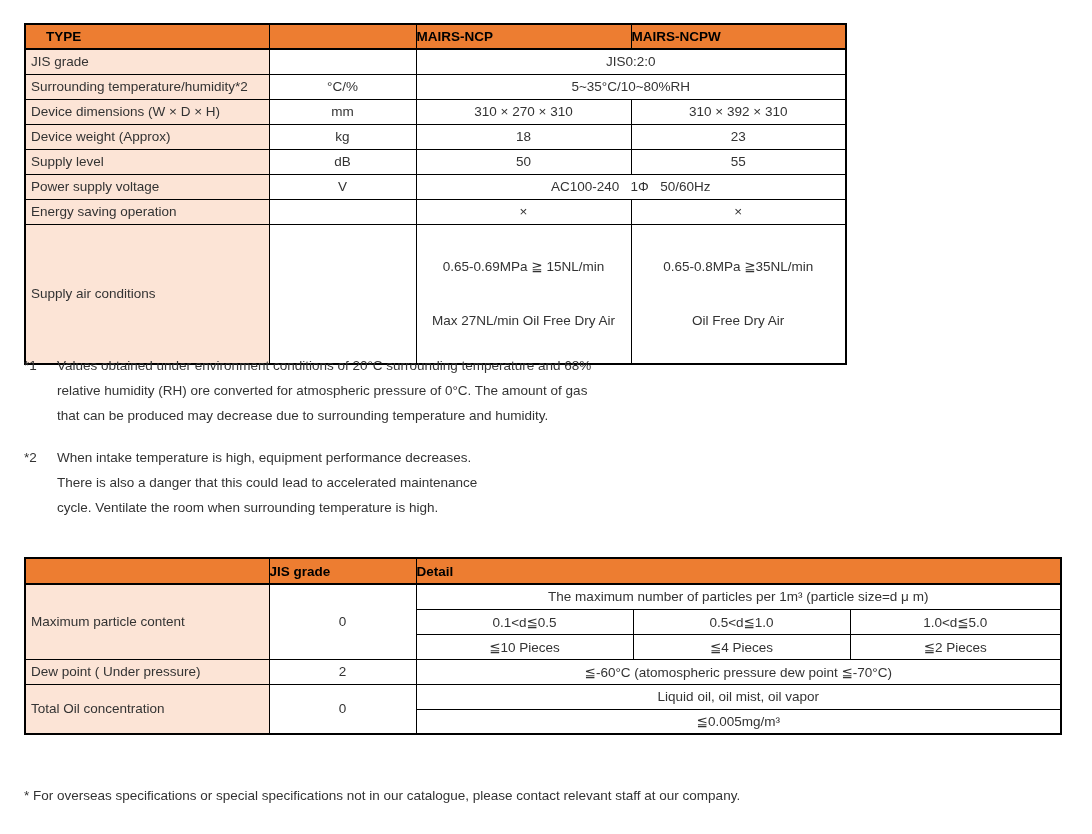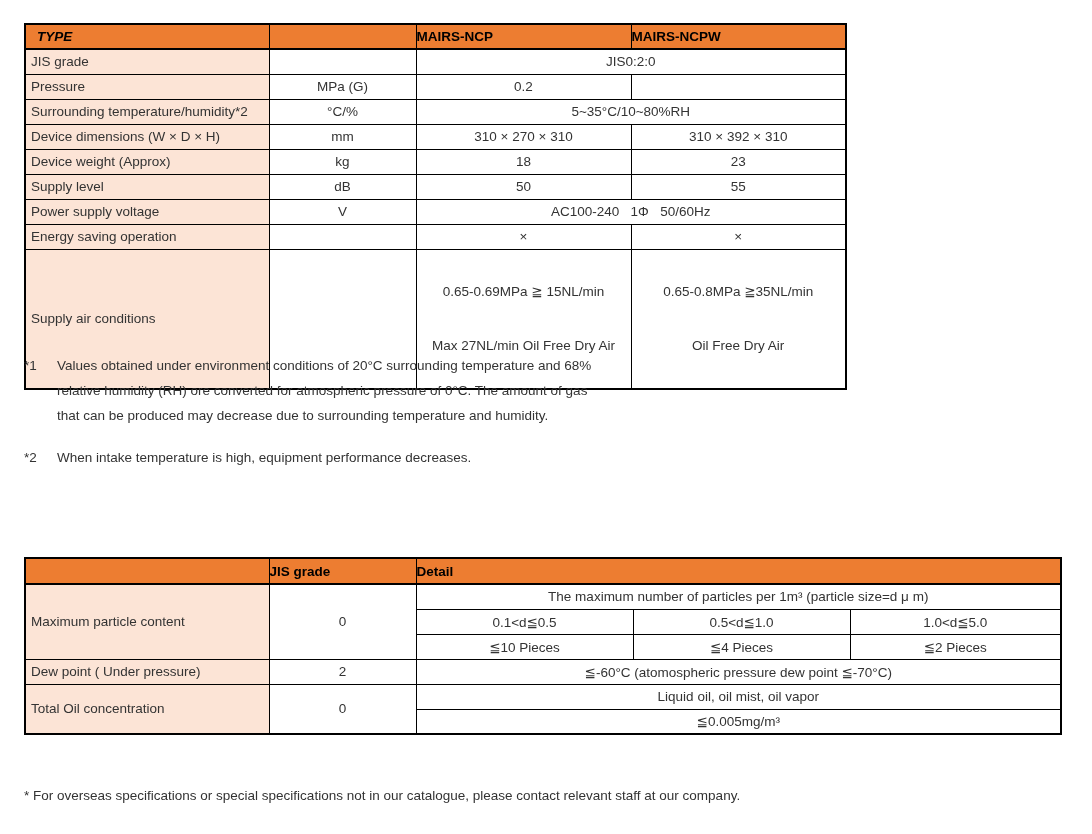--- a/index.html
+++ b/index.html
@@ -10,21 +10,21 @@
   }
   table { border-collapse:collapse; table-layout:fixed; position:absolute; }
   td, th {
     border:1px solid #000; padding:0; overflow:hidden;
     white-space:pre-wrap; vertical-align:middle;
   }
   th {
     background:#ED7D31; color:#000; font-weight:bold;
     border-bottom:2px solid #000; text-align:left;
   }
-  th.left { text-align:left; padding-left:11px;font-style:italic; }
+  th.left { text-align:left; padding-left:20px; }
   .lbl { background:#FCE4D6; text-align:left; padding-left:5px; }
   .ctr { text-align:center; }
   #spec-table { left:24px; top:23px; width:821px; border:2px solid #000; }
   #spec-table tr { height:25px; }
   #spec-table tr.tall { height:50px; }
   .supply-line { line-height:24px; text-align:center; }
   #detail-table { left:24px; top:557px; width:1036px; border:2px solid #000; }
   #detail-table tr { height:25px; }
   #detail-table tr.hdr { height:26px; }
   .note { position:absolute; left:24px; display:flex; line-height:25px; }
@@ -48,26 +48,20 @@
       <tr>
     <th class="left">TYPE</th>
     <th></th>
     <th>MAIRS-NCP</th>
     <th>MAIRS-NCPW</th>
   </tr>
   <tr>
     <td class="lbl">JIS grade</td>
     <td class="ctr"></td>
     <td class="ctr" colspan="2">JIS0:2:0</td>
-  </tr>
-  <tr>
-    <td class="lbl">Pressure</td>
-    <td class="ctr">MPa (G)</td>
-    <td class="ctr">0.2</td>
-    <td class="ctr"></td>
   </tr>
   <tr>
     <td class="lbl">Surrounding temperature/humidity*2</td>
     <td class="ctr">°C/%</td>
     <td class="ctr" colspan="2">5~35°C/10~80%RH</td>
   </tr>
   <tr>
     <td class="lbl">Device dimensions (W × D × H)</td>
     <td class="ctr">mm</td>
     <td class="ctr">310 × 270 × 310</td>
@@ -117,20 +111,22 @@
     <div>Values obtained under environment conditions of 20°C surrounding temperature and 68%</div>
     <div>relative humidity (RH) ore converted for atmospheric pressure of 0°C. The amount of gas</div>
     <div>that can be produced may decrease due to surrounding temperature and humidity.</div>
   </div>
 </div>
 
 <div class="note" id="footnote2">
   <div class="note-marker">*2</div>
   <div class="note-lines">
     <div>When intake temperature is high, equipment performance decreases.</div>
+    <div>There is also a danger that this could lead to accelerated maintenance</div>
+    <div>cycle. Ventilate the room when surrounding temperature is high.</div>
   </div>
 </div>
 
 <table id="detail-table">
   <colgroup>
     <col style="width:244px">
       <col style="width:147px">
       <col style="width:217px">
       <col style="width:217px">
       <col style="width:211px">

